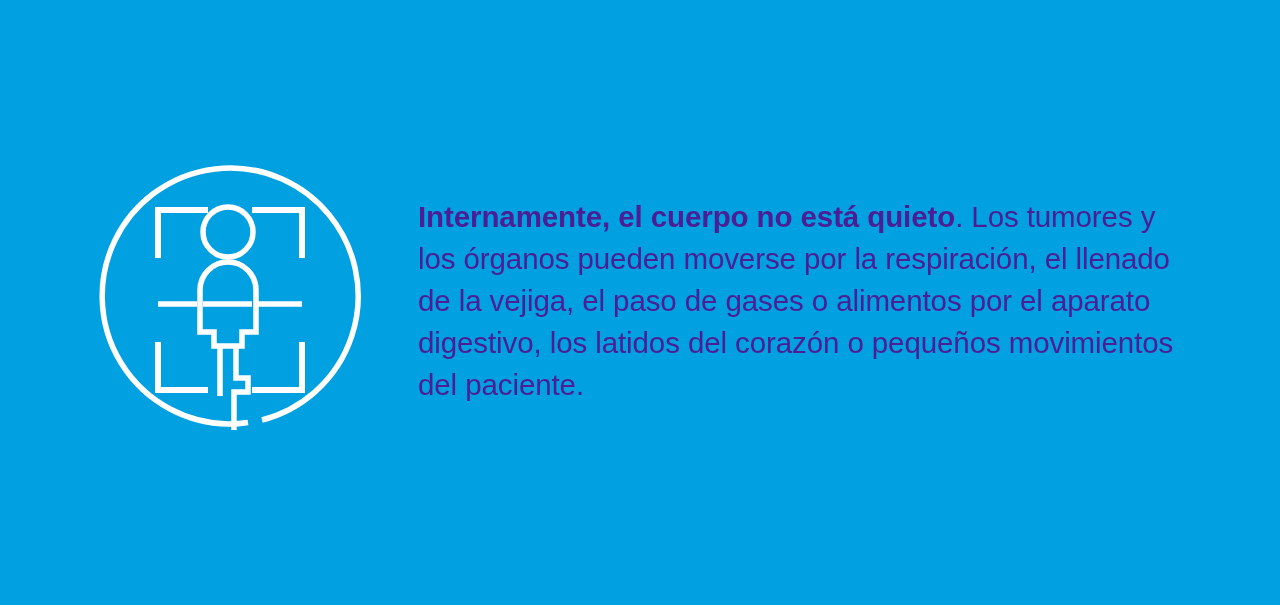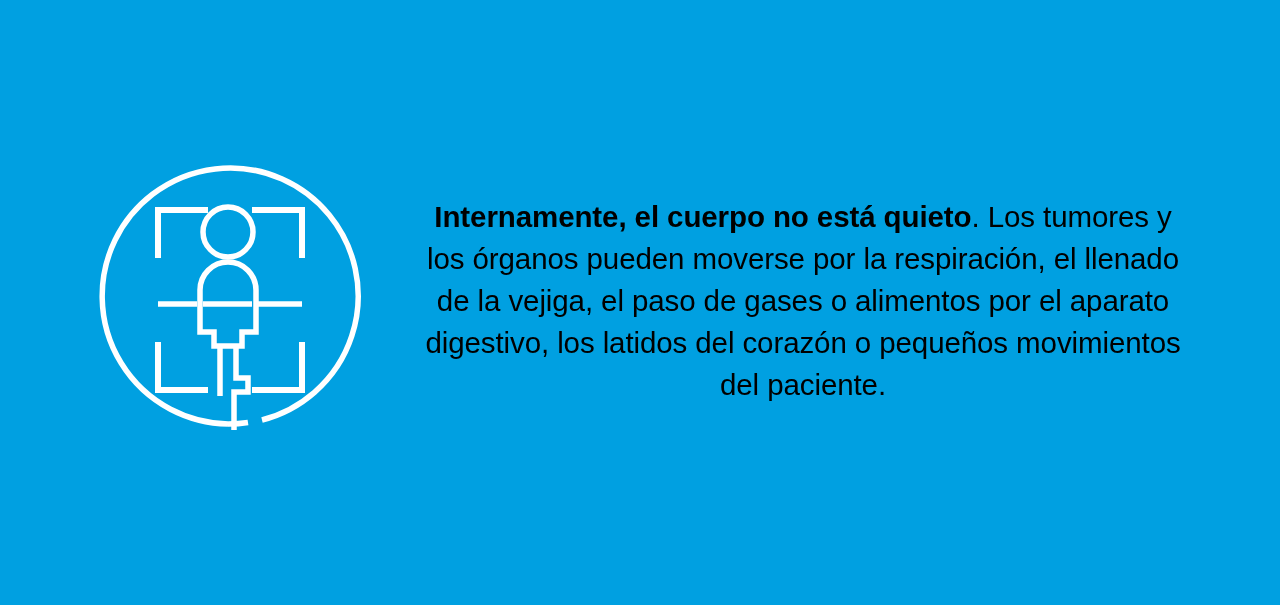--- a/index.html
+++ b/index.html
@@ -126,17 +126,17 @@
         <path d="M 140 184
                  L 140 216
                  L 152 216
                  L 152 230
                  L 138 230
                  L 138 268" stroke="#ffffff" stroke-width="5.5" fill="none"></path>
       </svg>
     </div>
 
     <div id="text-column">
-      <p id="body-paragraph" style="color: #000000; text-align: center;"><span id="lead-in-text">Internamente, el cuerpo no está quieto</span><span class="rest-text">. Los tumores y los órganos pueden moverse por la respiración, el llenado de la vejiga, el paso de gases o alimentos por el aparato digestivo, los latidos del corazón o pequeños movimientos del paciente.</span></p>
+      <p id="body-paragraph" style="color: #4c1d95;"><span id="lead-in-text">Internamente, el cuerpo no está quieto</span><span class="rest-text">. Los tumores y los órganos pueden moverse por la respiración, el llenado de la vejiga, el paso de gases o alimentos por el aparato digestivo, los latidos del corazón o pequeños movimientos del paciente.</span></p>
     </div>
 
   </div>
 </div>
 
 </body></html>

